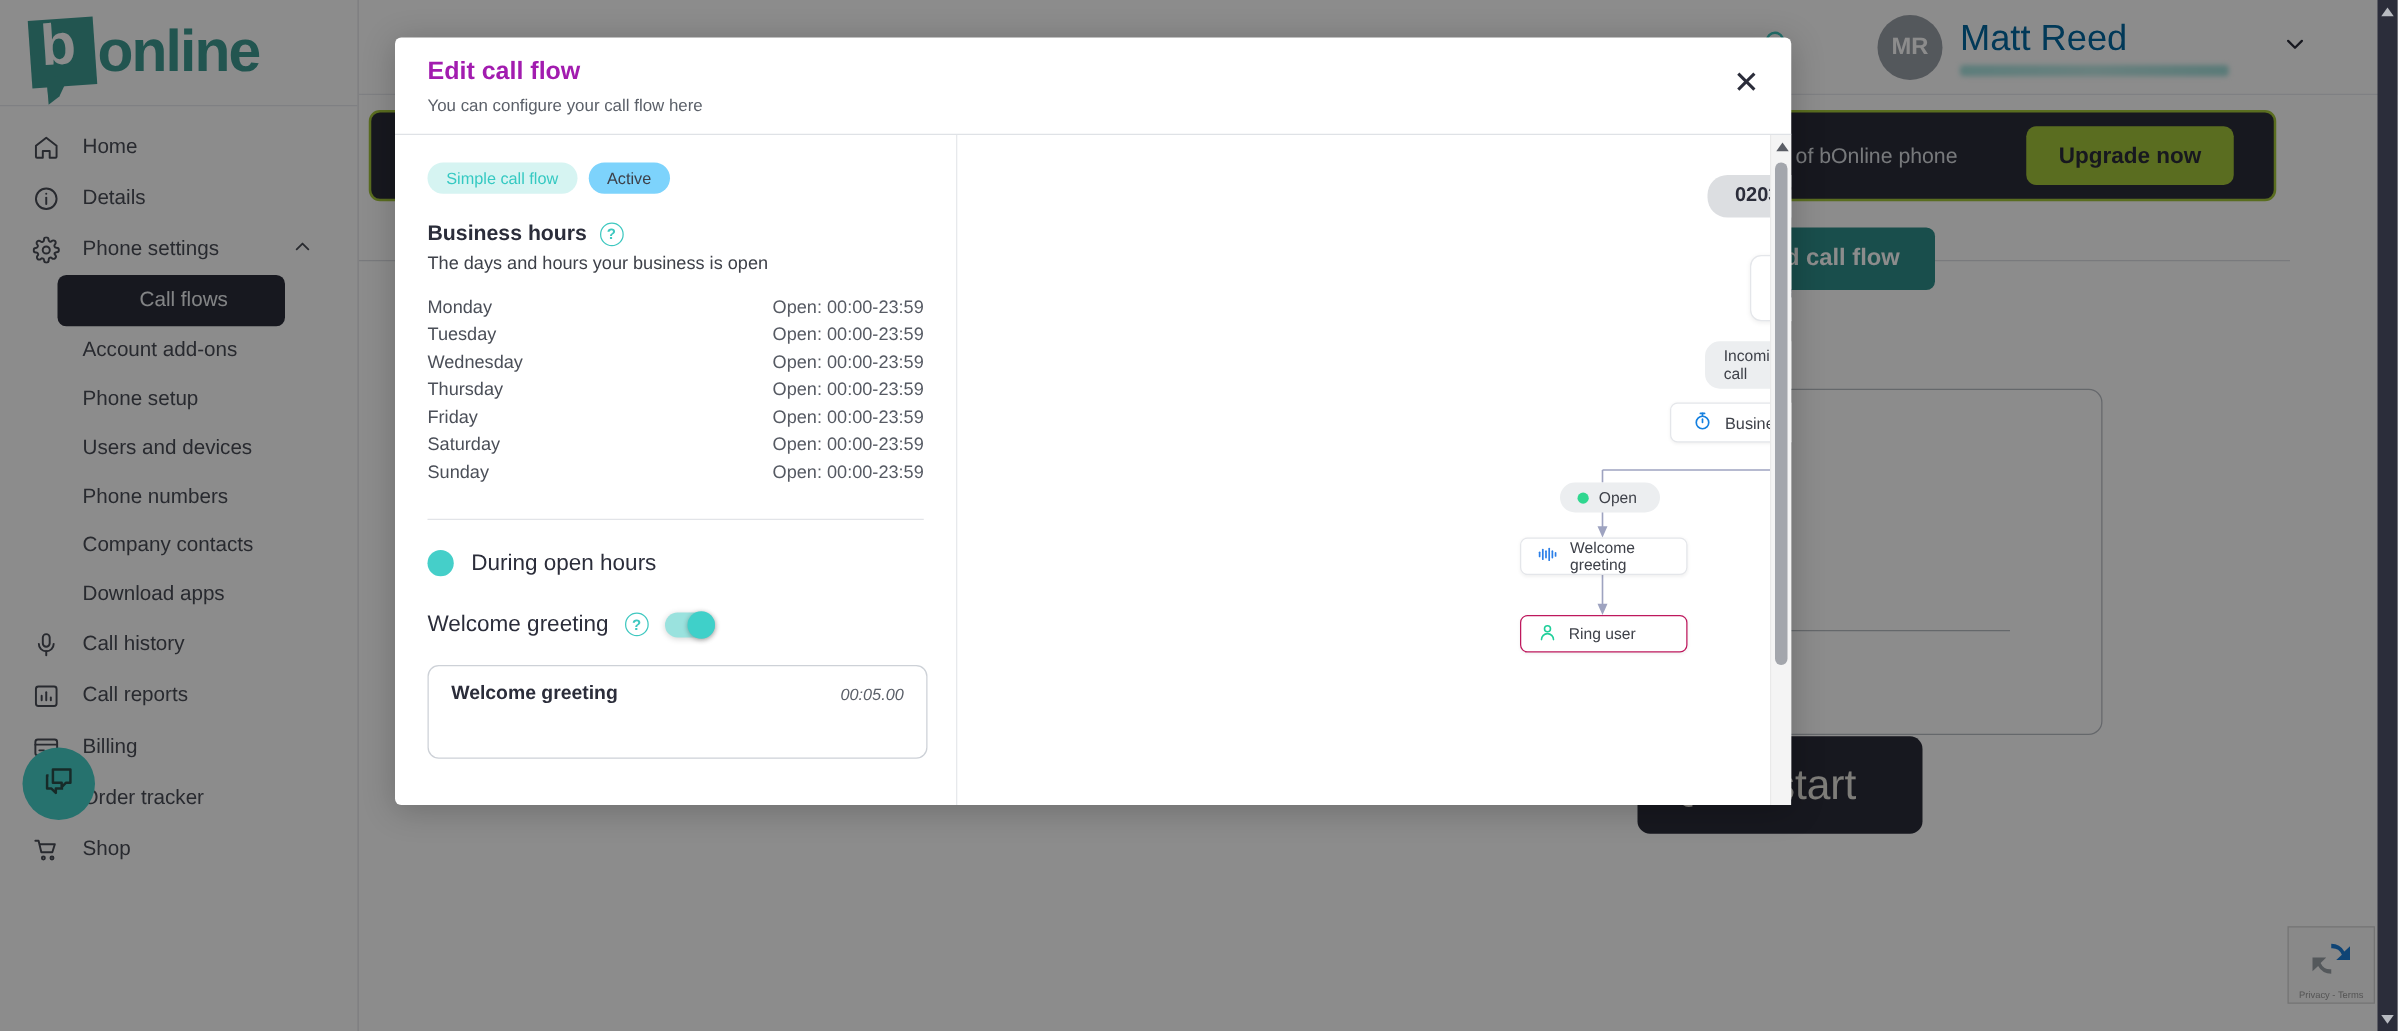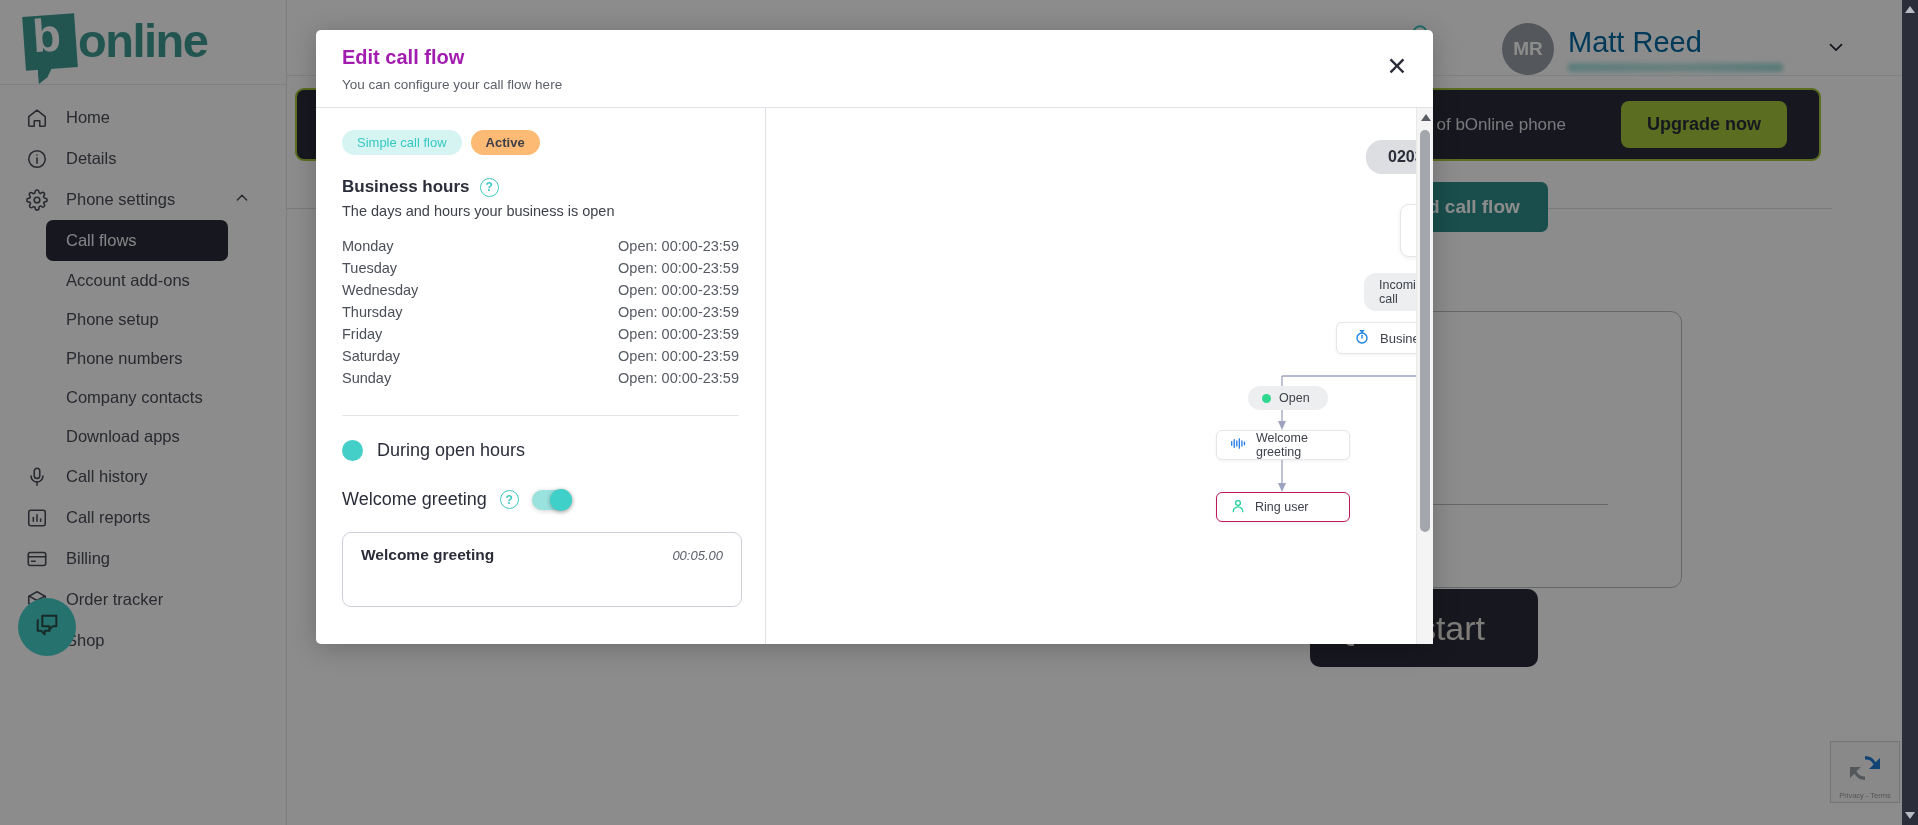--- a/index.html
+++ b/index.html
@@ -84,34 +84,35 @@
     padding-left: 66px; height: 39px;
   }
   .nav-item.active {
     background: #2b2d3a;
     color: #eef0f3;
     border-radius: 7px;
     margin: 0 18px 0 46px;
     padding-left: 20px;
     width: 182px;
     height: 41px;
+    justify-content: center;
   }
   .nav-chevron {
     position: absolute; right: 36px; top: 50%;
     transform: translateY(-50%);
   }
 
   
   .topbar {
     position: absolute; left: 287px; top: 0;
     width: 1620px; height: 76px;
     background: #ffffff;
     border-bottom: 1px solid #e8eaee;
     z-index: 4;
-    display: flex; align-items: flex-end; justify-content: flex-end;
+    display: flex; align-items: center; justify-content: flex-end;
     padding-right: 60px;
   }
   .topbar-bell {
     position: absolute; left: 1120px; top: 24px;
     color: #3fc8c0;
   }
   .user-chip {
     display: flex; align-items: center; gap: 14px;
   }
   .avatar {
@@ -266,21 +267,21 @@
     position: relative;
   }
   .pills { display: flex; gap: 9px; margin-bottom: 22px; }
   .pill {
     border-radius: 14px;
     font-size: 13px;
     padding: 6px 15px;
     line-height: 1;
   }
   .pill-simple { background: #d6f4f2; color: #35c9c2; }
-  .pill-active { background: #fdba74; color: #3d4049; font-weight: 700; }
+  .pill-active { background: #7dd3fc; color: #3d4049; font-weight: 400; }
 
   .sect-title-row { display: flex; align-items: center; gap: 10px; }
   .sect-title { font-size: 17px; color: #2b2d3a; font-weight: 600; }
   .help-icon {
     width: 19px; height: 19px; border-radius: 50%;
     border: 1.6px solid #3fc8c0; color: #3fc8c0;
     font-size: 12px; font-weight: bold;
     display: flex; align-items: center; justify-content: center;
     cursor: pointer; flex: 0 0 19px;
   }
@@ -487,20 +488,23 @@
       </div>
 
       <div class="nav-item sub active">
         <span>Call flows</span>
       </div>
       <div class="nav-item sub">
         <span>Account add-ons</span>
       </div>
       <div class="nav-item sub">
         <span>Phone setup</span>
+      </div>
+      <div class="nav-item sub">
+        <span>Users and devices</span>
       </div>
       <div class="nav-item sub">
         <span>Phone numbers</span>
       </div>
       <div class="nav-item sub">
         <span>Company contacts</span>
       </div>
       <div class="nav-item sub">
         <span>Download apps</span>
       </div>

